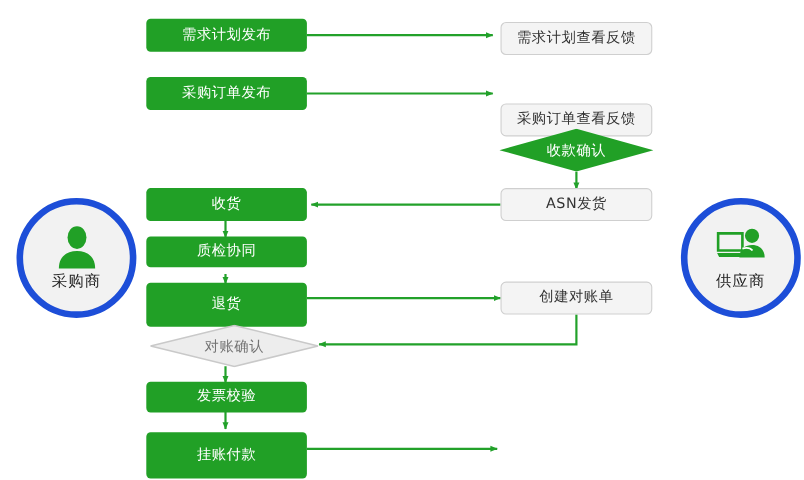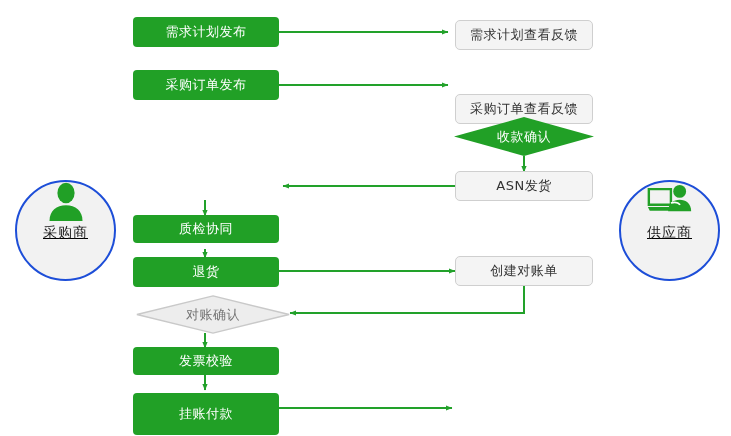--- a/index.html
+++ b/index.html
@@ -86,27 +86,26 @@
   .diamond.green .dlabel { color: #ffffff; }
   .diamond.light .dlabel { color: #737373; }
 
   
   .actor {
     position: absolute;
     width: 97px;
     height: 97px;
     border-radius: 50%;
     background: #f2f2f2;
-    border: 2px solid #1d4ed8;
+    border: 6px solid #1d4ed8;
     display: flex;
     flex-direction: column;
     align-items: center;
-    justify-content: flex-start;
+    justify-content: center;
     z-index: 2;
-    text-decoration: underline;
   }
   .actor .glyph {
     width: 46px;
     height: 40px;
     display: block;
     margin-bottom: 1px;
   }
   .actor .aname {
     font-size: 14px;
     color: #222222;
@@ -196,26 +195,29 @@
     <svg class="dshape" viewBox="0 0 140 39" preserveAspectRatio="none">
       <polygon points="70,0 140,19.5 70,39 0,19.5" fill="#21a026"></polygon>
     </svg>
     <div class="dlabel">收款确认</div>
   </div>
 
   <div class="node plain" style="left:455px; top:171px; width:138px; height:30px;align-items:center;">
     <span>ASN发货</span>
   </div>
 
+  <div class="node green" style="left:133px; top:171px; width:146px; height:30px;">
+    <span>收货</span>
+  </div>
 
   <div class="node green" style="left:133px; top:215px; width:146px; height:28px;">
     <span>质检协同</span>
   </div>
 
-  <div class="node green" style="left:133px; top:257px; width:146px; height:30px;text-align:right;">
+  <div class="node green" style="left:133px; top:257px; width:146px; height:40px;text-align:right;">
     <span>退货</span>
   </div>
 
   <div class="node plain" style="left:455px; top:256px; width:138px; height:30px;">
     <span>创建对账单</span>
   </div>
 
   <div class="diamond light" style="left:136px; top:295px; width:154px; height:39px;">
     <svg class="dshape" viewBox="0 0 154 39" preserveAspectRatio="none">
       <polygon points="77,0.9 153.1,19.5 77,38.1 0.9,19.5" fill="#ededed" stroke="#c9c9c9" stroke-width="1.4"></polygon>

